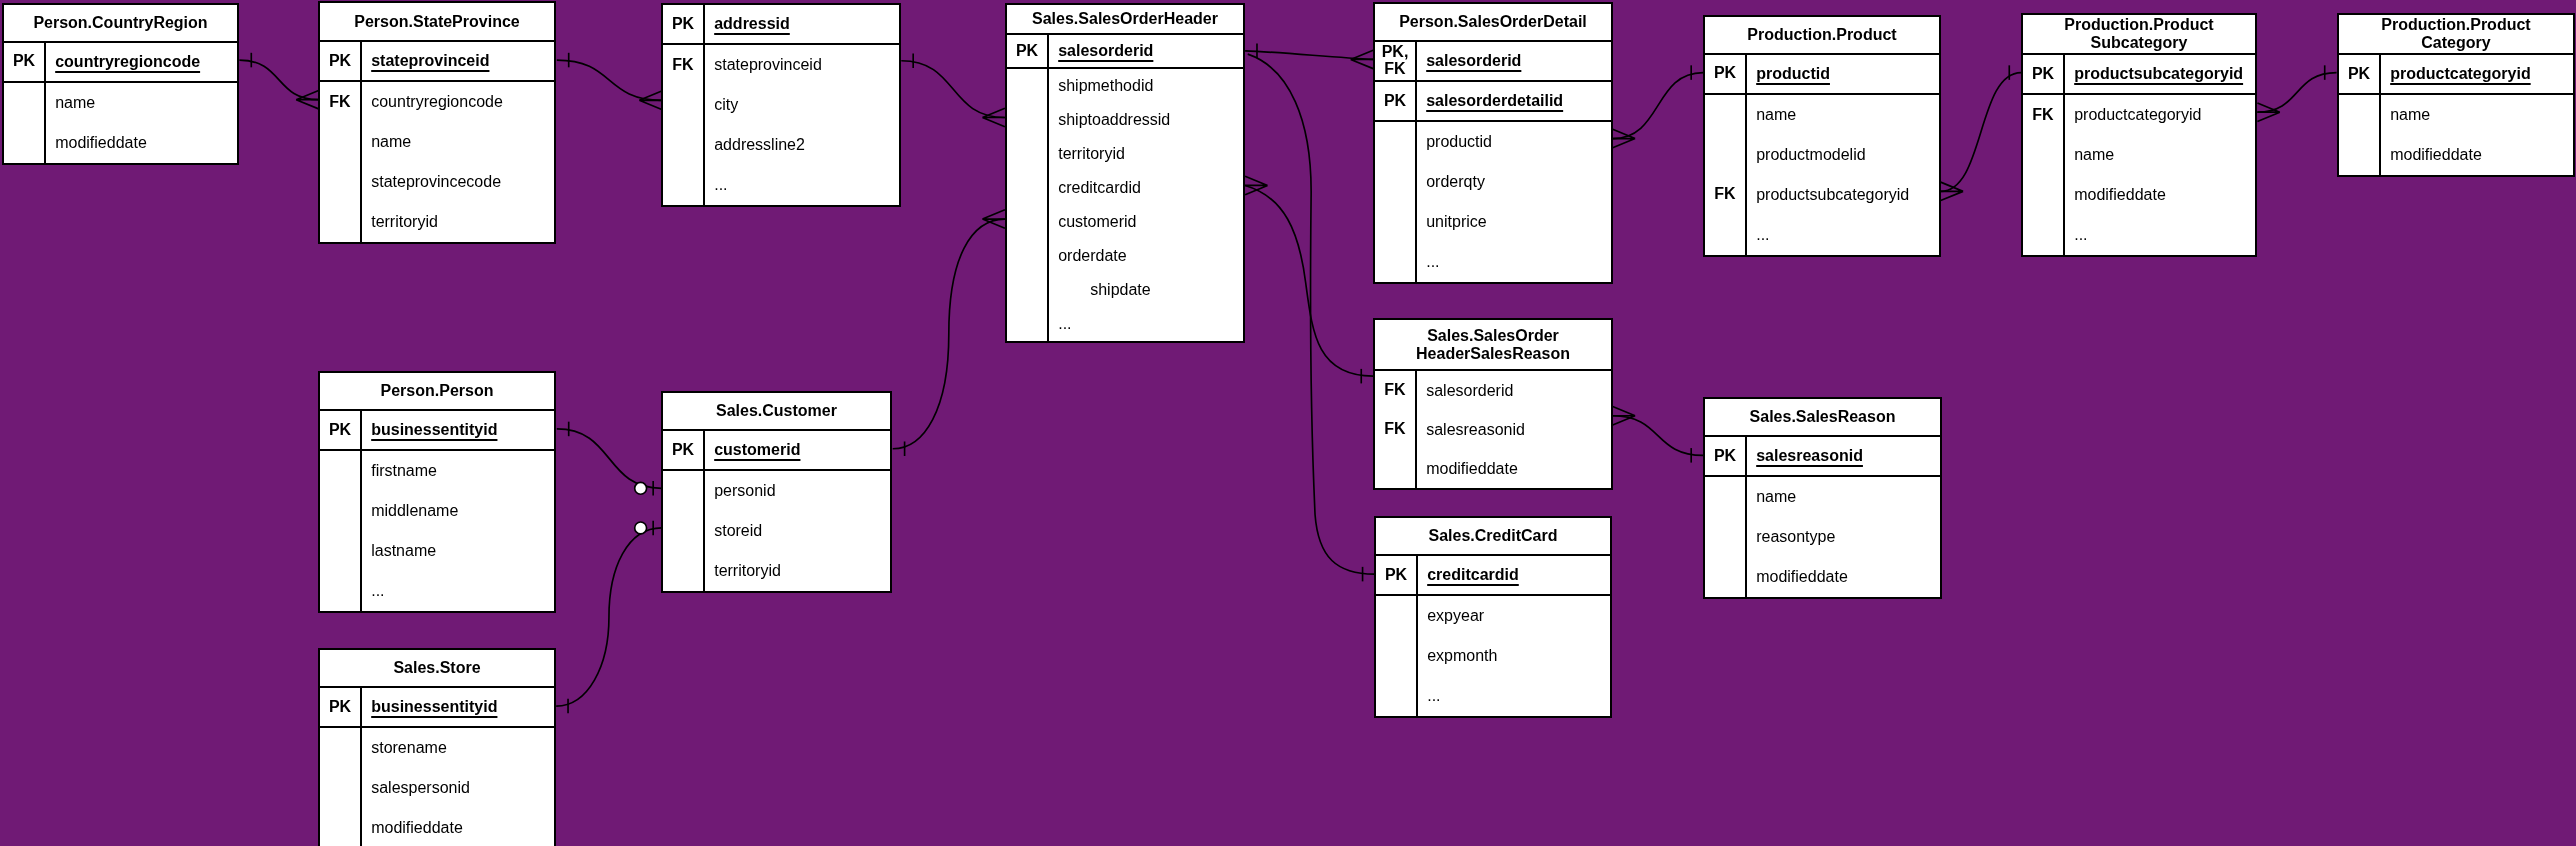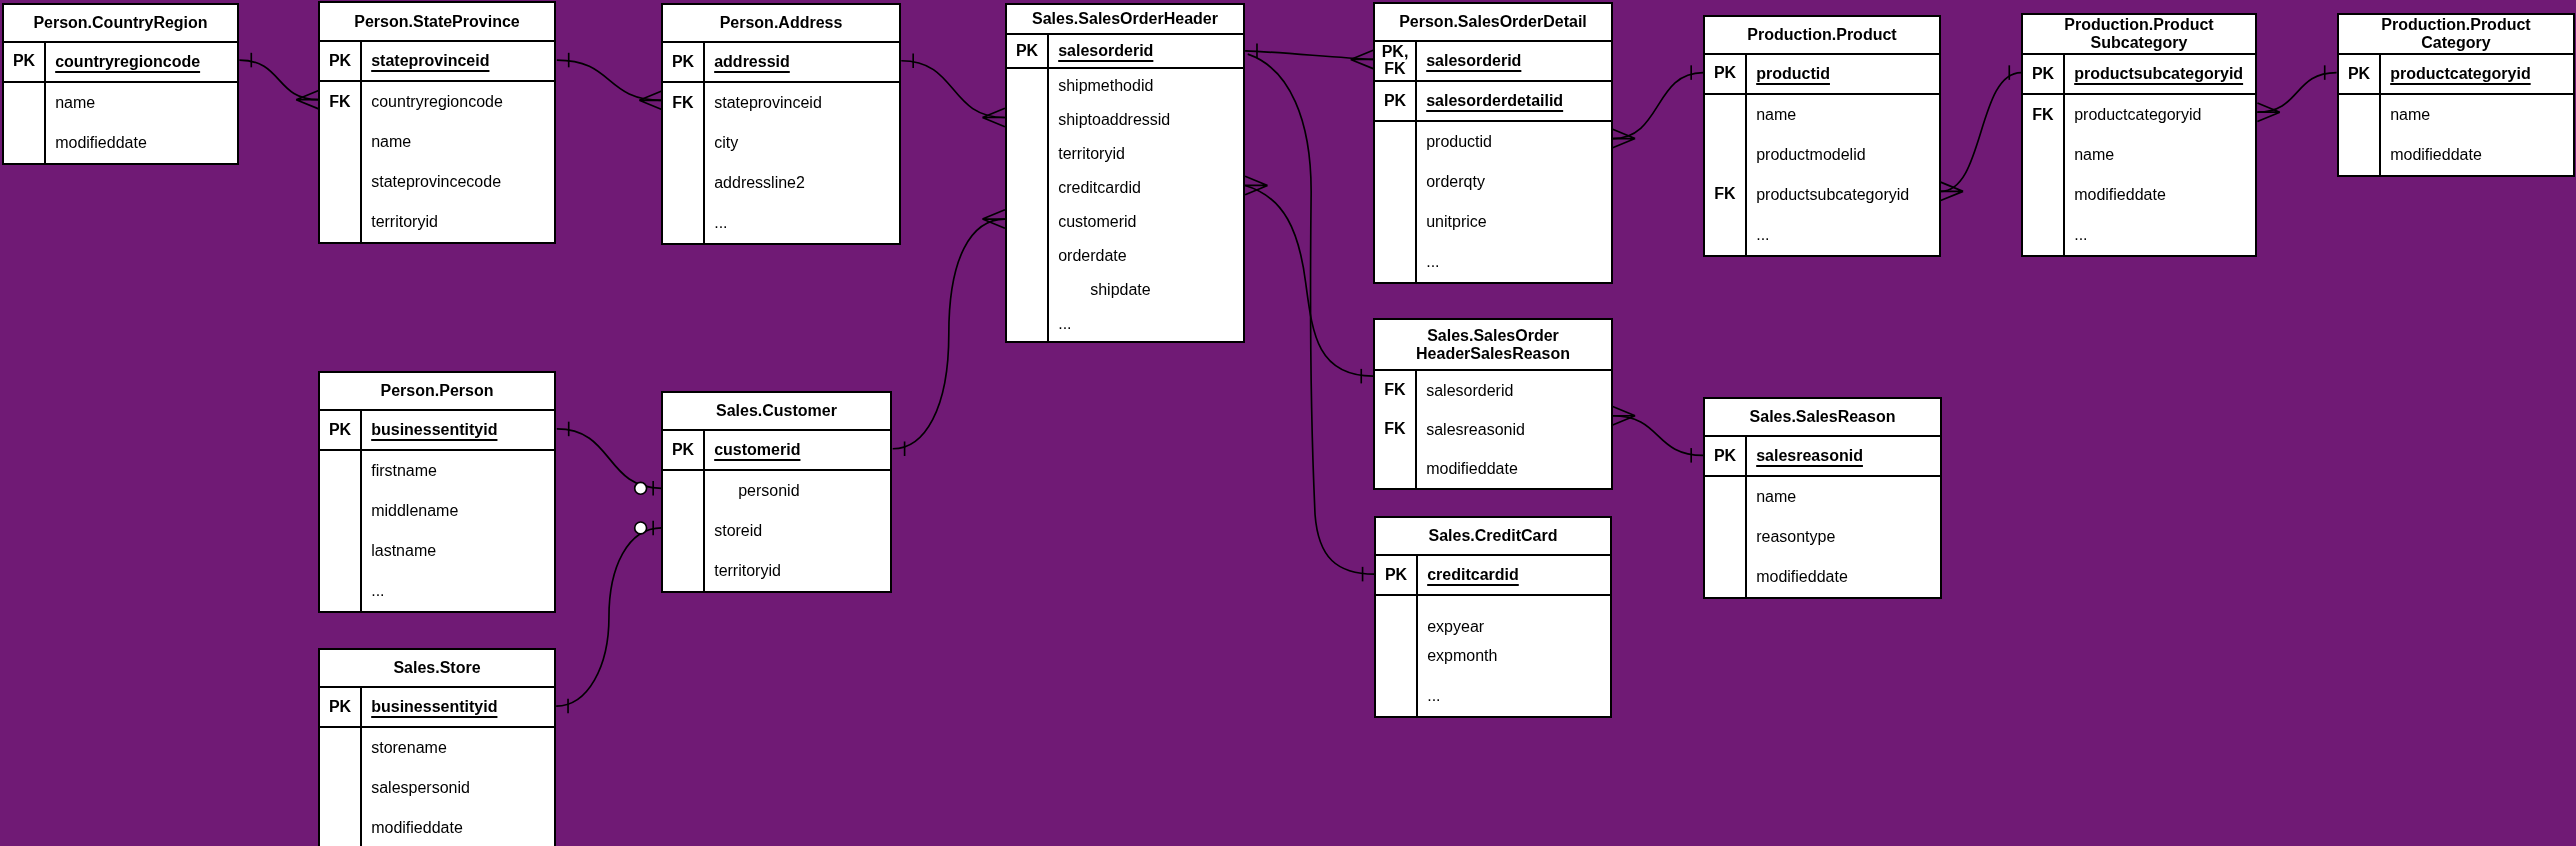--- a/index.html
+++ b/index.html
@@ -90,21 +90,20 @@
           <span class="ename">stateprovincecode</span>
         </div>
         <div class="erow" style="height: 40px;">
           <span class="ekey"></span>
           <span class="ename">territoryid</span>
         </div>
         <div class="kline"></div>
       </div>
     </div>
     <div class="etable" style="left: 661px; top: 3.3px; width: 240px;">
-      <div class="etitle" style="height: 38px;">Person.Address</div>
       <div class="erows">
         <div class="erow pk" style="height: 40px;">
           <span class="ekey">PK</span>
           <span class="ename pkname">addressid</span>
         </div>
         <div class="erow" style="height: 40px;">
           <span class="ekey">FK</span>
           <span class="ename">stateprovinceid</span>
         </div>
         <div class="erow" style="height: 40px;">
@@ -293,21 +292,21 @@
         <div class="kline"></div>
       </div>
     </div>
     <div class="etable" style="left: 661px; top: 391px; width: 231px;">
       <div class="etitle" style="height: 38px;">Sales.Customer</div>
       <div class="erows">
         <div class="erow pk" style="height: 40px;">
           <span class="ekey">PK</span>
           <span class="ename pkname">customerid</span>
         </div>
-        <div class="erow" style="height: 40px; margin-left: 24px;">
+        <div class="erow" style="height: 40px;">
           <span class="ekey"></span>
           <span class="ename">personid</span>
         </div>
         <div class="erow" style="height: 40px;">
           <span class="ekey"></span>
           <span class="ename">storeid</span>
         </div>
         <div class="erow" style="height: 40px;">
           <span class="ekey"></span>
           <span class="ename">territoryid</span>
@@ -356,21 +355,21 @@
         <div class="kline"></div>
       </div>
     </div>
     <div class="etable" style="left: 1374px; top: 516px; width: 238px;">
       <div class="etitle" style="height: 38px;">Sales.CreditCard</div>
       <div class="erows">
         <div class="erow pk" style="height: 40px;">
           <span class="ekey">PK</span>
           <span class="ename pkname">creditcardid</span>
         </div>
-        <div class="erow" style="height: 40px; align-items: flex-end;">
+        <div class="erow" style="height: 40px;">
           <span class="ekey"></span>
           <span class="ename">expyear</span>
         </div>
         <div class="erow" style="height: 40px;">
           <span class="ekey"></span>
           <span class="ename">expmonth</span>
         </div>
         <div class="erow" style="height: 40px;">
           <span class="ekey"></span>
           <span class="ename">...</span>

